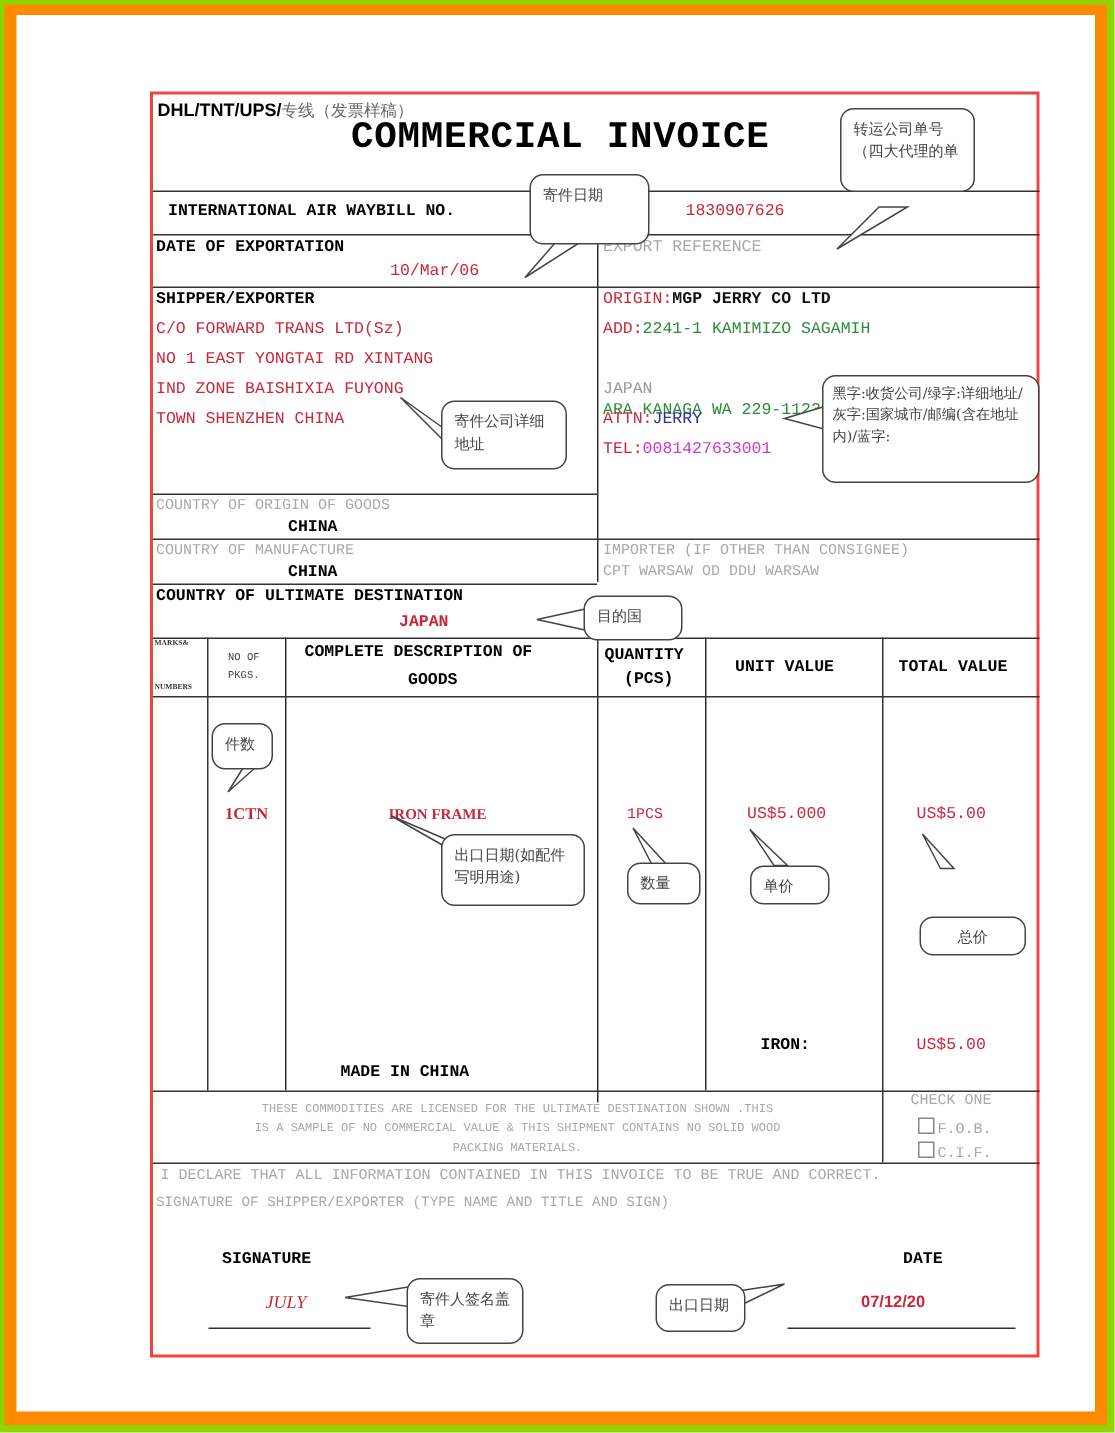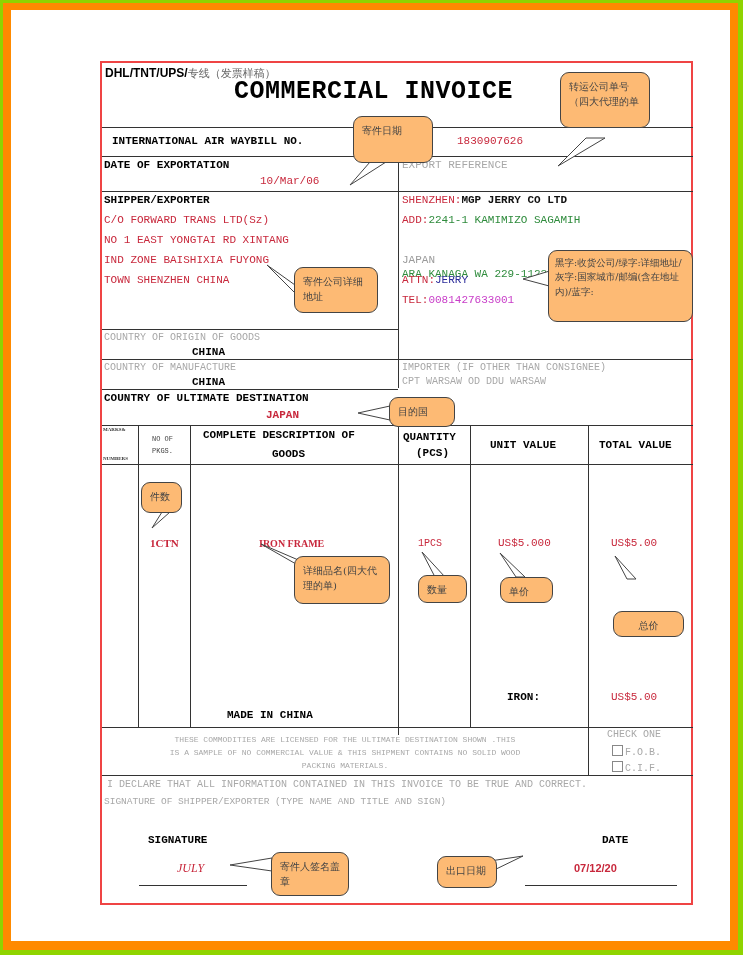--- a/index.html
+++ b/index.html
@@ -15,21 +15,21 @@
   .serif{font-family:"Liberation Serif","DejaVu Serif",serif;}
   .b{font-weight:bold;}
   .s11{font-size:11px;}
   .s10{font-size:10px;}
   .red{color:#c8283c;}
   .green{color:#2e8b3c;margin-top:34px;}
   .grey{color:#9a9a9a;}
   .blue{color:#2b2b9a;}
   .pink{color:#c83cc8;}
   .lightgrey{color:#a8a8a8;}
-  .callout{position:absolute;background:#fdba74;border:1px solid #444;border-radius:9px;font-family:"DejaVu Serif","Liberation Serif",serif;font-size:10px;color:#444;padding:6px 8px;box-sizing:border-box;line-height:1.5;}
+  .callout{position:absolute;background:#ffffff;border:1px solid #444;border-radius:9px;font-family:"DejaVu Serif","Liberation Serif",serif;font-size:10px;color:#444;padding:6px 8px;box-sizing:border-box;line-height:1.5;}
   svg.tails{position:absolute;left:0;top:0;width:743px;height:955px;pointer-events:none;}
   .checkbox{display:inline-block;width:9px;height:9px;border:1px solid #888;vertical-align:-1px;margin-right:2px;}
 </style>
 </head>
 <body>
 
 <div class="frame-orange"></div>
 <div class="page"></div>
 
 <div class="invoice">
@@ -53,21 +53,21 @@
   <div class="vline" style="left:296px;top:93px;height:232px;"></div>
   <div class="hline" style="left:0;top:128px;width:591px;"></div>
 
   <div class="abs mono b s11" style="left:2px;top:131px;">SHIPPER/EXPORTER</div>
   <div class="abs mono s11 red" style="left:2px;top:151px;">C/O FORWARD TRANS LTD(Sz)</div>
   <div class="abs mono s11 red" style="left:2px;top:171px;">NO 1 EAST YONGTAI RD XINTANG</div>
   <div class="abs mono s11 red" style="left:2px;top:191px;">IND ZONE BAISHIXIA FUYONG</div>
   <div class="abs mono s11 red" style="left:2px;top:211px;">TOWN SHENZHEN CHINA</div>
 
   <div class="abs mono s11" style="left:300px;top:131px;">
-    <span class="red">SHENZHEN:</span><span class="b" style="color:#111;">MGP JERRY CO LTD</span>
+    <span class="red">ORIGIN:</span><span class="b" style="color:#111;">MGP JERRY CO LTD</span>
   </div>
   <div class="abs mono s11" style="left:300px;top:151px;">
     <span class="red">ADD:</span><span class="green">2241-1 KAMIMIZO SAGAMIH</span>
   </div>
   <div class="abs mono s11 green" style="left:300px;top:171px;">ARA KANAGA WA 229-1123</div>
   <div class="abs mono s11 grey" style="left:300px;top:191px;">JAPAN</div>
   <div class="abs mono s11" style="left:300px;top:211px;">
     <span class="red">ATTN:</span><span class="blue">JERRY</span>
   </div>
   <div class="abs mono s11" style="left:300px;top:231px;">
@@ -168,18 +168,18 @@
     <polygon points="490,861 523,856 490,872"></polygon>
   </g>
 </svg>
 
 <div class="callout" style="left:560px;top:72px;width:90px;height:56px;">转运公司单号（四大代理的单</div>
 <div class="callout" style="left:353px;top:116px;width:80px;height:47px;">寄件日期</div>
 <div class="callout" style="left:294px;top:267px;width:84px;height:46px;">寄件公司详细地址</div>
 <div class="callout" style="left:548px;top:250px;width:145px;height:72px;font-size:9.5px;padding:5px 6px;">黑字:收货公司/绿字:详细地址/灰字:国家城市/邮编(含在地址内)/蓝字:</div>
 <div class="callout" style="left:389px;top:397px;width:66px;height:30px;">目的国</div>
 <div class="callout" style="left:141px;top:482px;width:41px;height:31px;">件数</div>
-<div class="callout" style="left:294px;top:556px;width:96px;height:48px;">详细品名(四大代理的单)</div>
+<div class="callout" style="left:294px;top:556px;width:96px;height:48px;">出口日期(如配件写明用途)</div>
 <div class="callout" style="left:418px;top:575px;width:49px;height:28px;">数量</div>
 <div class="callout" style="left:500px;top:577px;width:53px;height:26px;">单价</div>
 <div class="callout" style="left:613px;top:611px;width:71px;height:26px;text-align:center;">总价</div>
 <div class="callout" style="left:271px;top:852px;width:78px;height:44px;">寄件人签名盖章</div>
 <div class="callout" style="left:437px;top:856px;width:60px;height:32px;">出口日期</div>
 
 </body></html>

